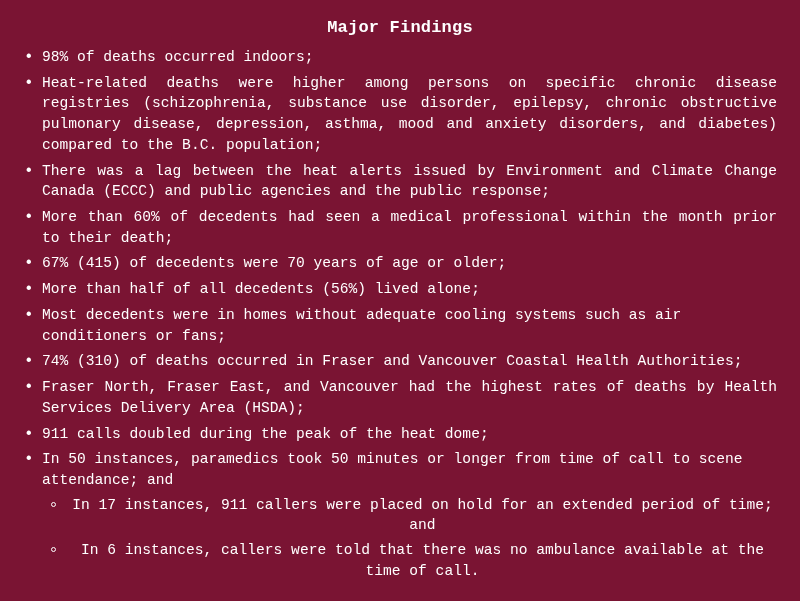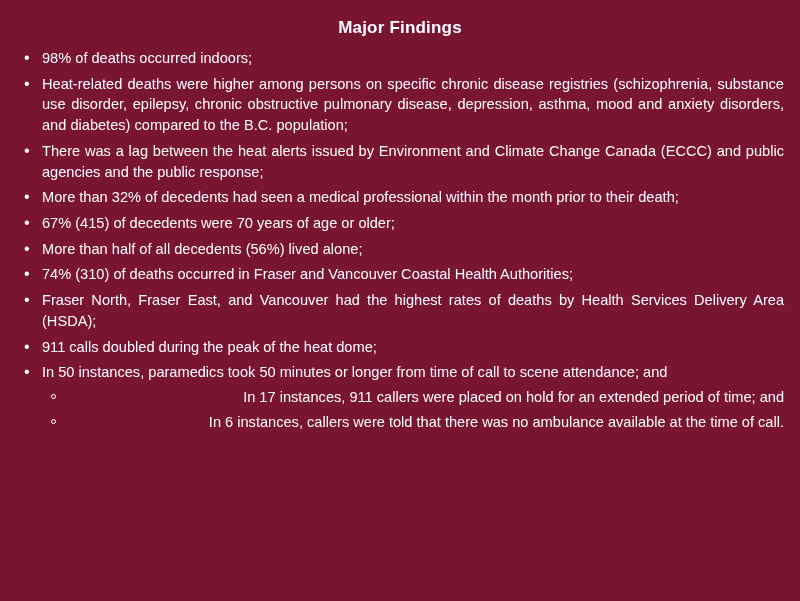--- a/index.html
+++ b/index.html
@@ -13,38 +13,39 @@
     font-family: "Liberation Sans", sans-serif;
     color: #ffffff;
     overflow: hidden;
   }
   .page {
     box-sizing: border-box;
     width: 800px;
     height: 601px;
     background: #7a1433;
     padding: 14px 16px 10px 16px;
+    font-family: Liberation Mono, monospace;
   }
   .title {
     text-align: center;
     font-size: 17px;
     font-weight: bold;
     color: #ffffff;
     letter-spacing: 0.2px;
     margin: 4px 0 10px 0;
   }
   ul.findings {
     list-style: none;
     margin: 0;
     padding: 0;
   }
   ul.findings > li {
     position: relative;
     padding-left: 26px;
-    margin: 0 0 5px 0;
+    margin: 0 7px 5px 0;
     font-size: 14.6px;
     line-height: 1.42;
     text-align: justify;
     text-justify: inter-word;
     color: #ffffff;
   }
   ul.findings > li::before {
     content: "•";
     position: absolute;
     left: 8px;
@@ -60,21 +61,21 @@
     list-style: none;
     margin: 4px 0 0 0;
     padding: 0;
   }
   ul.subfindings > li {
     position: relative;
     padding-left: 26px;
     margin: 0 0 4px 0;
     font-size: 14.6px;
     line-height: 1.42;
-    text-align: right;
+    text-align: center;
     color: #ffffff;
   }
   ul.subfindings > li::before {
     content: "";
     position: absolute;
     left: 9px;
     top: 7px;
     width: 5px;
     height: 5px;
     border: 1.3px solid #ffffff;
@@ -86,23 +87,24 @@
 <body>
 
 <div class="page">
 
   <div class="title">Major Findings</div>
 
   <ul class="findings">
     <li class="nojustify">98% of deaths occurred indoors;</li>
     <li>Heat-related deaths were higher among persons on specific chronic disease registries (schizophrenia, substance use disorder, epilepsy, chronic obstructive pulmonary disease, depression, asthma, mood and anxiety disorders, and diabetes) compared to the B.C. population;</li>
     <li>There was a lag between the heat alerts issued by Environment and Climate Change Canada (ECCC) and public agencies and the public response;</li>
-    <li>More than 32% of decedents had seen a medical professional within the month prior to their death;</li>
+    <li>More than 60% of decedents had seen a medical professional within the month prior to their death;</li>
     <li class="nojustify">67% (415) of decedents were 70 years of age or older;</li>
     <li class="nojustify">More than half of all decedents (56%) lived alone;</li>
+    <li class="nojustify">Most decedents were in homes without adequate cooling systems such as air conditioners or fans;</li>
     <li class="nojustify">74% (310) of deaths occurred in Fraser and Vancouver Coastal Health Authorities;</li>
     <li>Fraser North, Fraser East, and Vancouver had the highest rates of deaths by Health Services Delivery Area (HSDA);</li>
     <li class="nojustify">911 calls doubled during the peak of the heat dome;</li>
     <li class="nojustify">
       <span>In 50 instances, paramedics took 50 minutes or longer from time of call to scene attendance; and</span>
       <ul class="subfindings">
         <li>In 17 instances, 911 callers were placed on hold for an extended period of time; and</li>
         <li>In 6 instances, callers were told that there was no ambulance available at the time of call.</li>
       </ul>
     </li>

